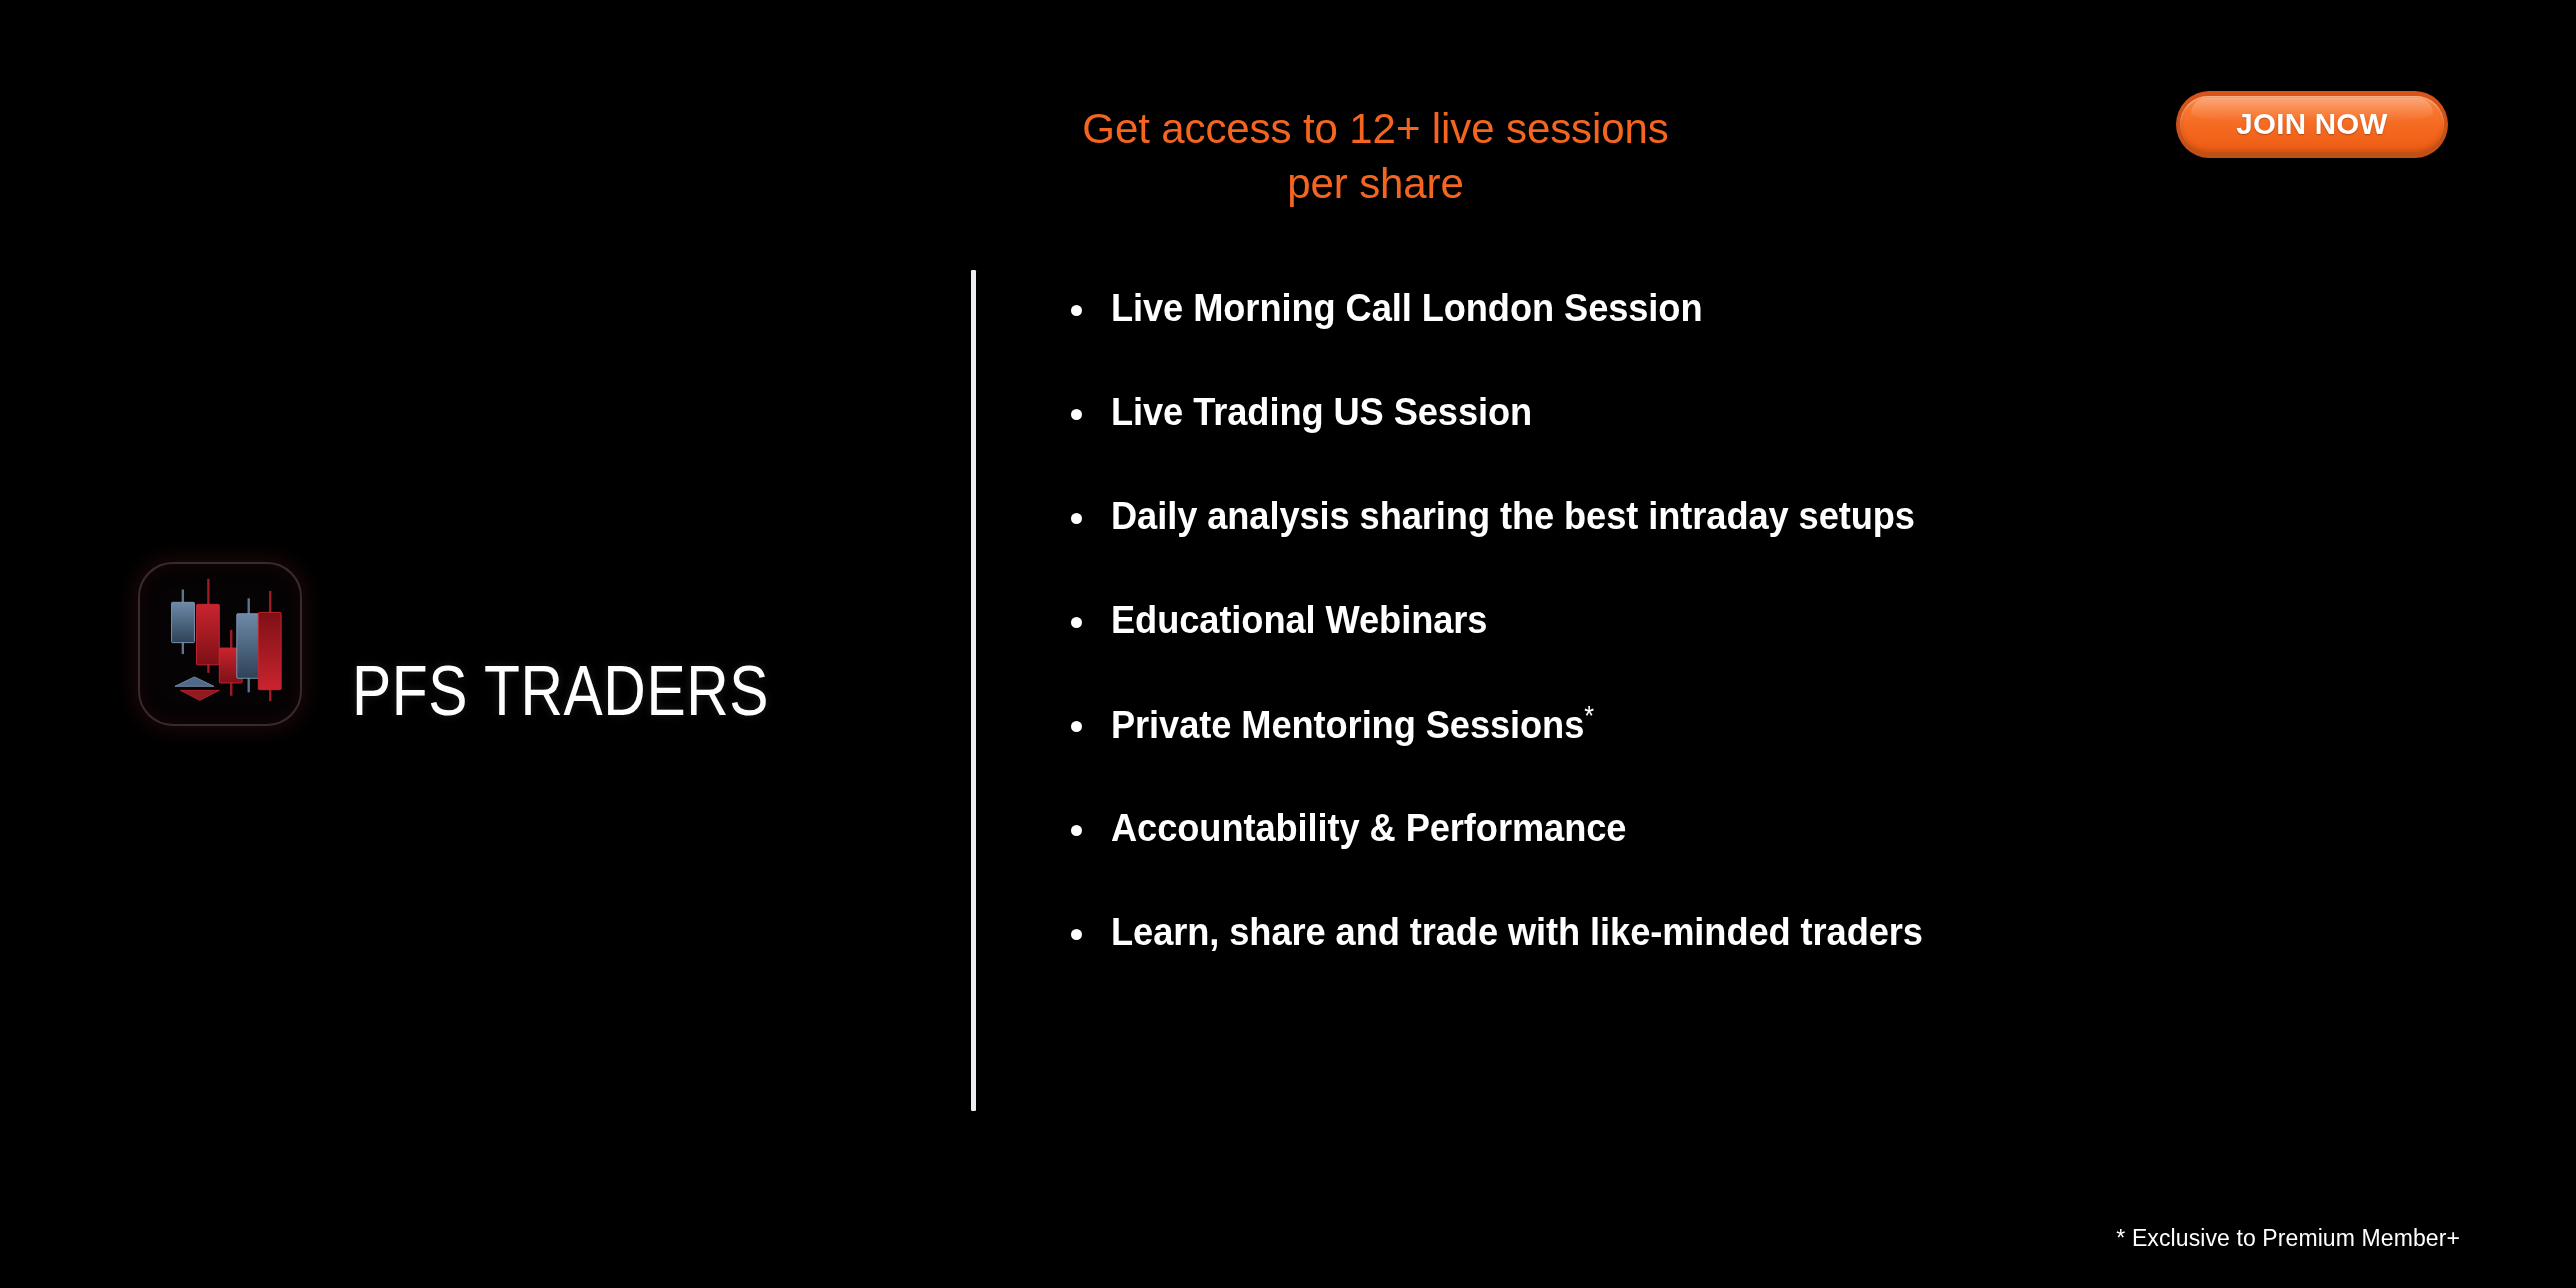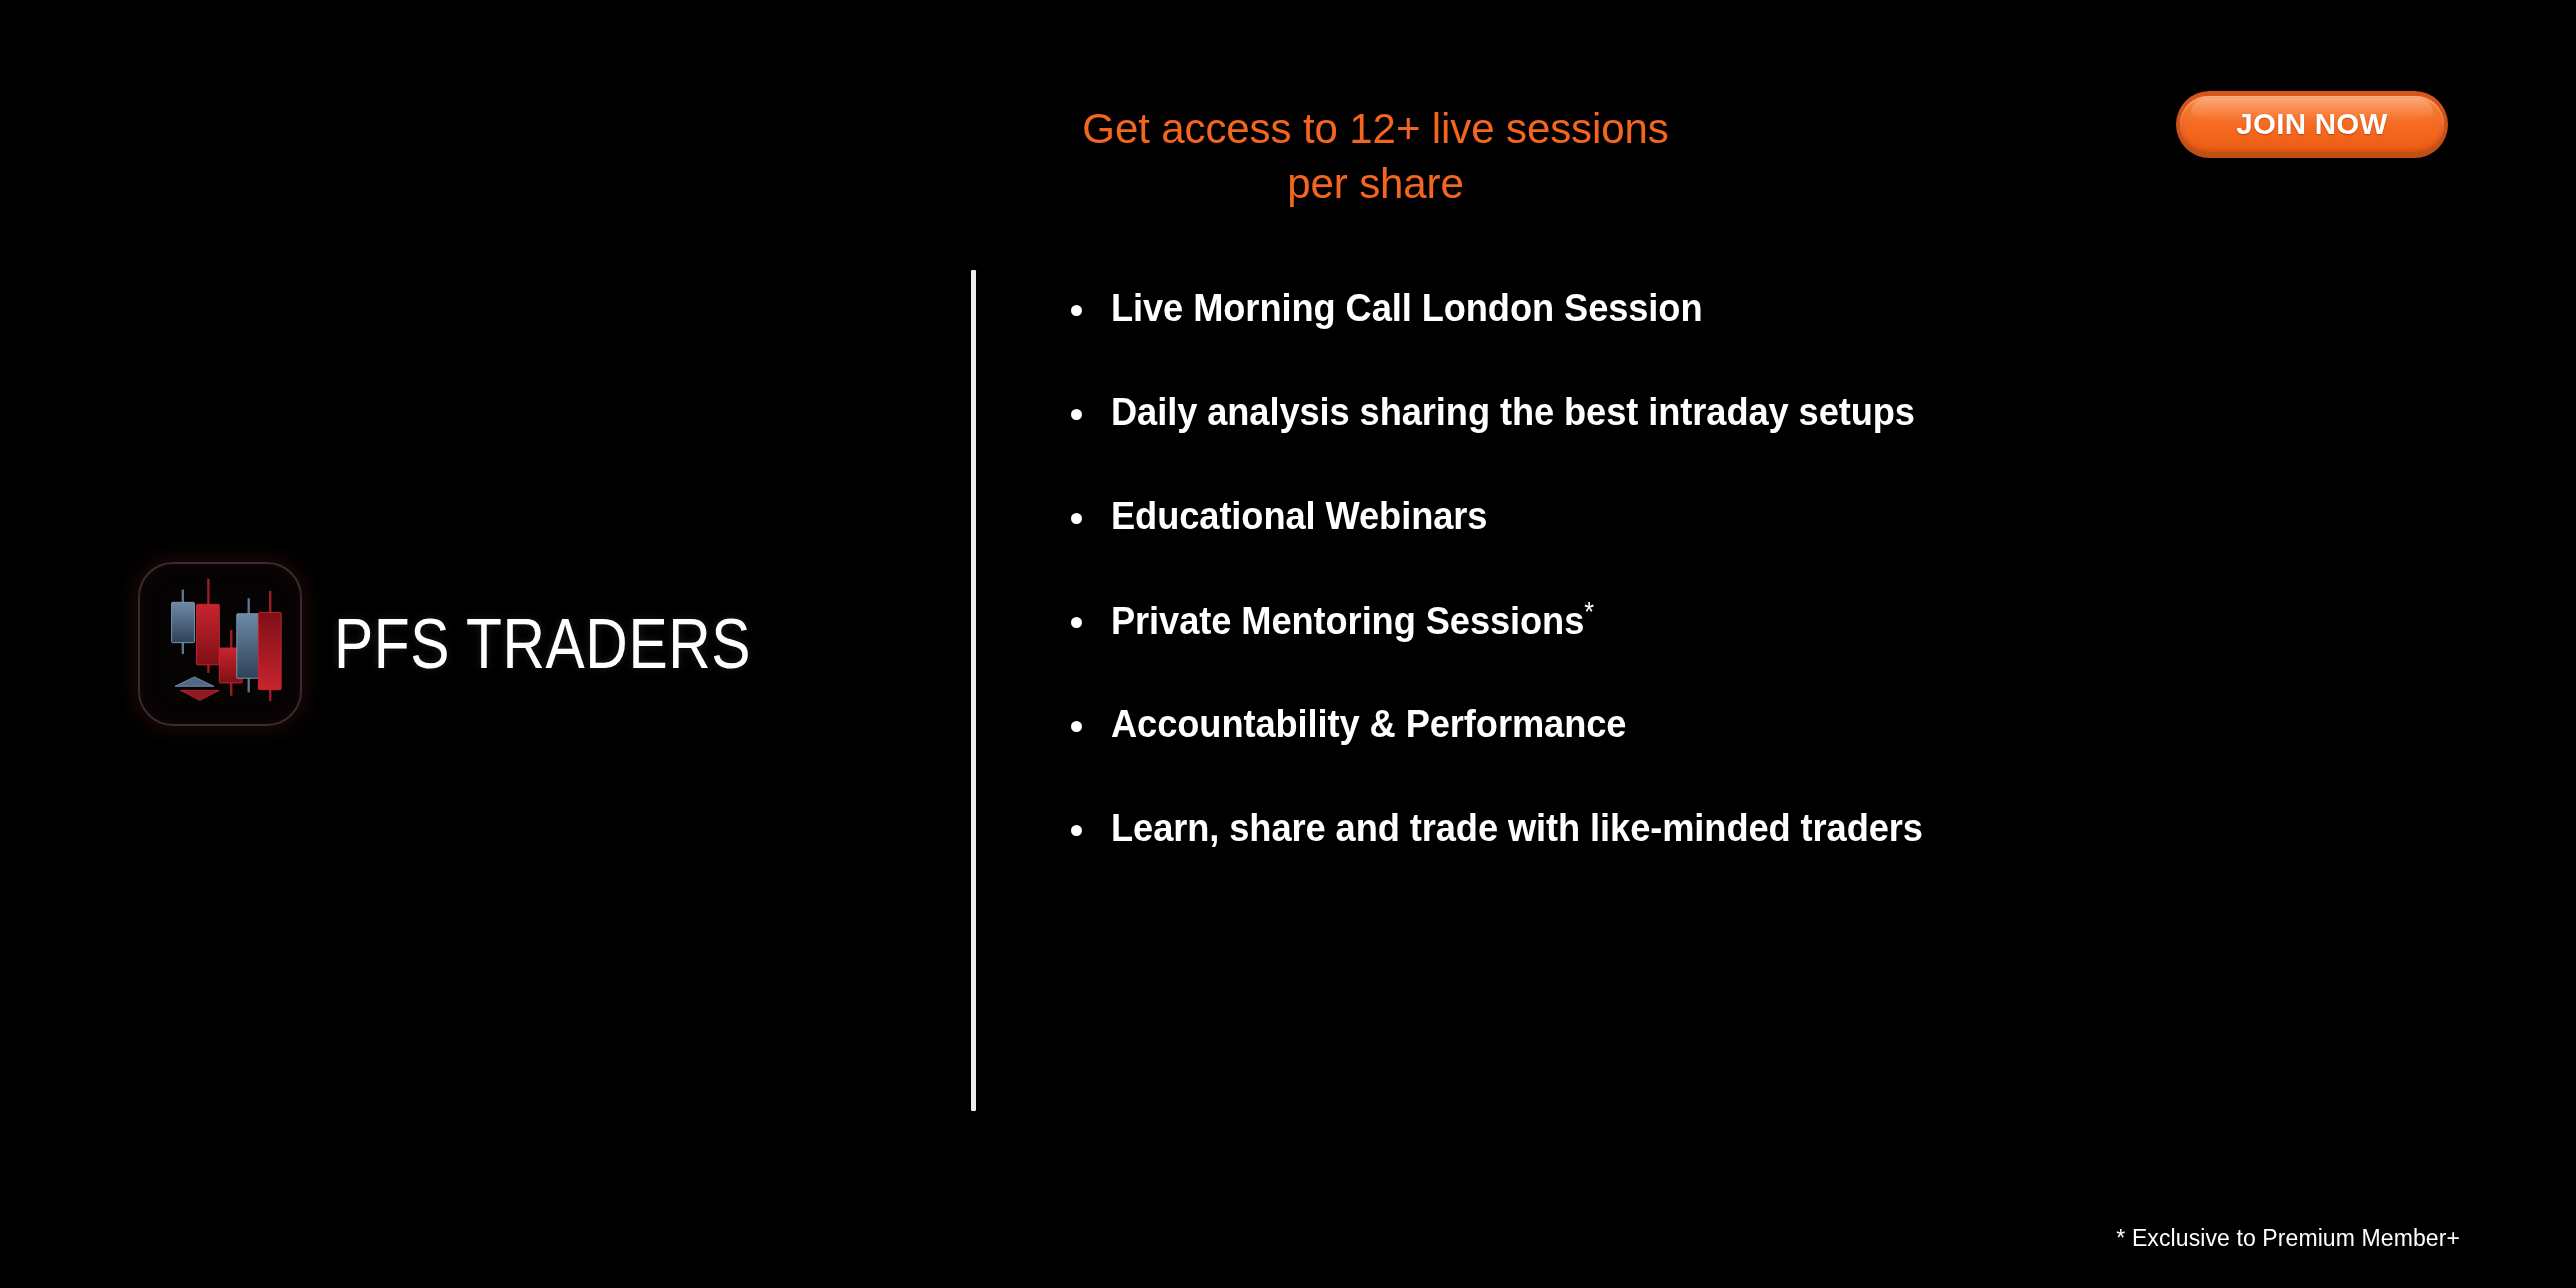--- a/index.html
+++ b/index.html
@@ -85,22 +85,22 @@
     text-shadow: 0 1.3px 1.3px rgba(130,45,0,0.55);
     z-index: 2;
   }
 
   
   #brand {
     position: absolute;
     left: 138px;
     top: 562px;
     display: flex;
-    align-items: center;
-    gap: 32px;
+    align-items: flex-end;
+    gap: 50px;
   }
   #logo-mark {
     position: relative;
     width: 164px;
     height: 164px;
     border-radius: 35px;
     background: #060304;
     border: 2px solid #3a2a30;
     box-shadow: 0 0 17.4px 6.7px rgba(40,12,12,0.55),
                 inset 0 0 20px rgba(60,15,15,0.25);
@@ -249,20 +249,24 @@
 
 <div id="divider"></div>
 
 <ul id="benefits-list">
   <li>
     <span class="bullet-dot"></span>
     <span class="bullet-text">Live Morning Call London Session</span>
   </li>
   <li>
     <span class="bullet-dot"></span>
+    <span class="bullet-text">Live Trading US Session</span>
+  </li>
+  <li>
+    <span class="bullet-dot"></span>
     <span class="bullet-text">Daily analysis sharing the best intraday setups</span>
   </li>
   <li>
     <span class="bullet-dot"></span>
     <span class="bullet-text">Educational Webinars</span>
   </li>
   <li>
     <span class="bullet-dot"></span>
     <span class="bullet-text"><span>Private Mentoring Sessions</span><span class="star">*</span></span>
   </li>

